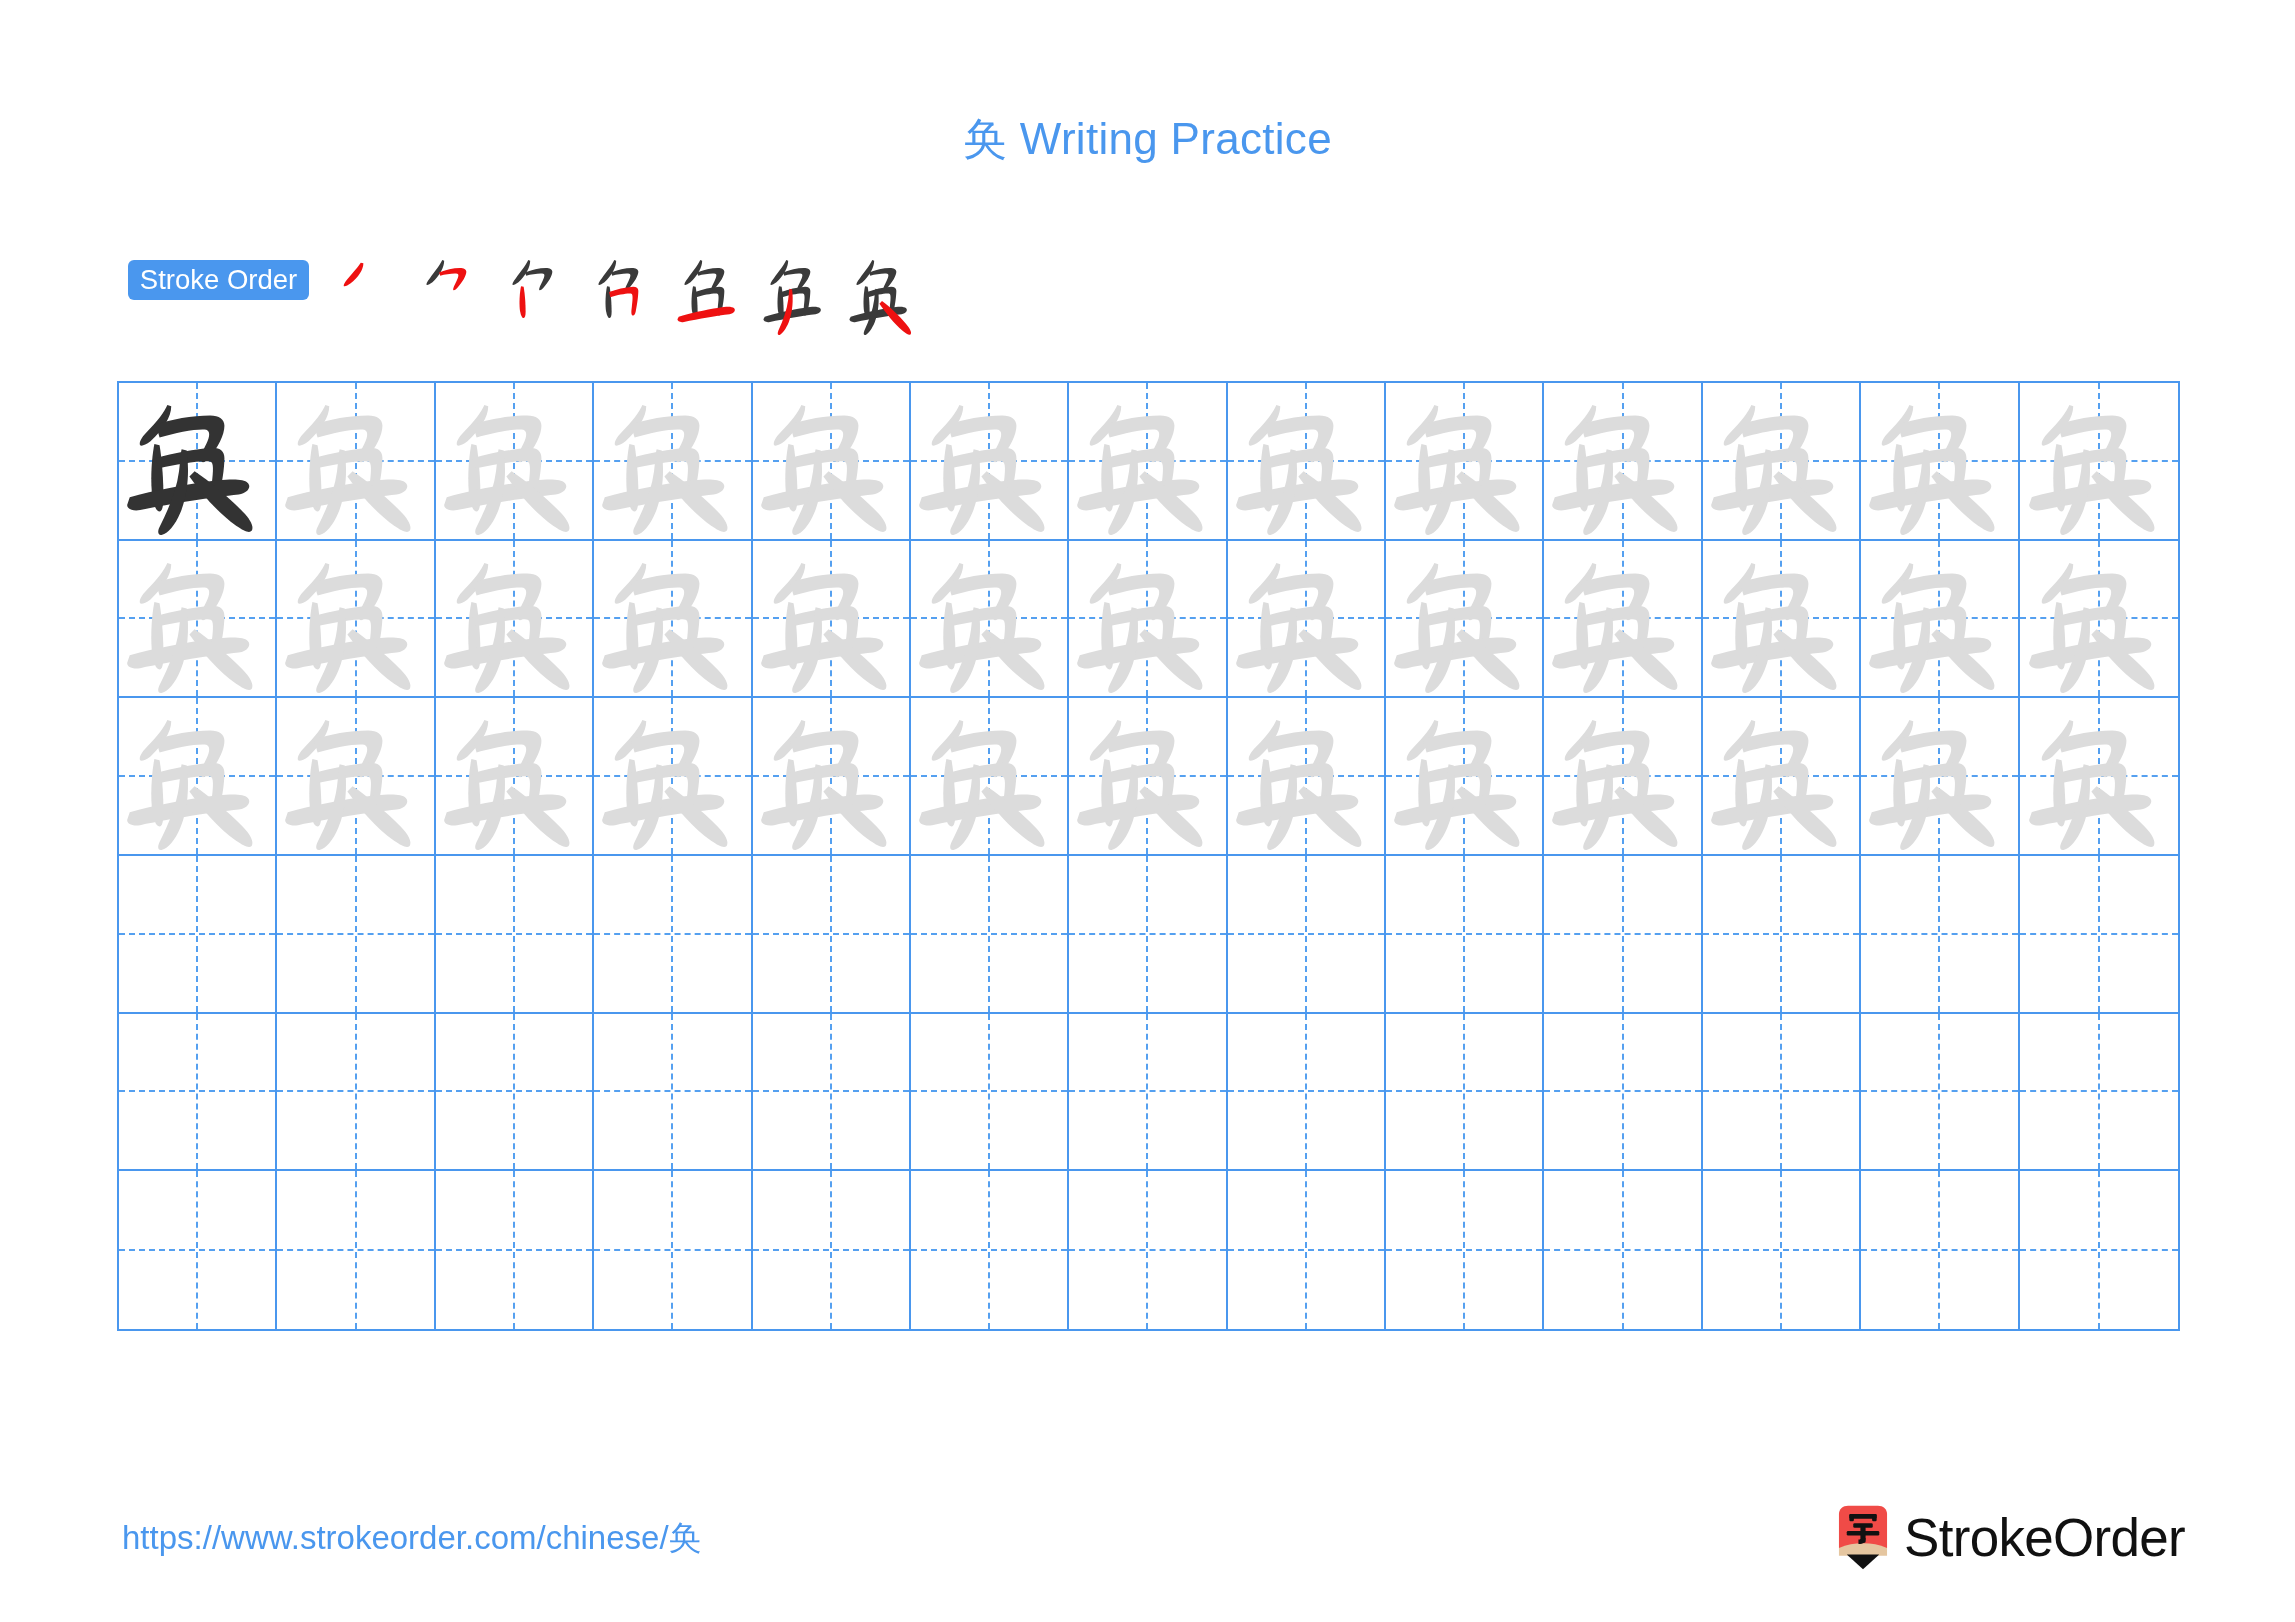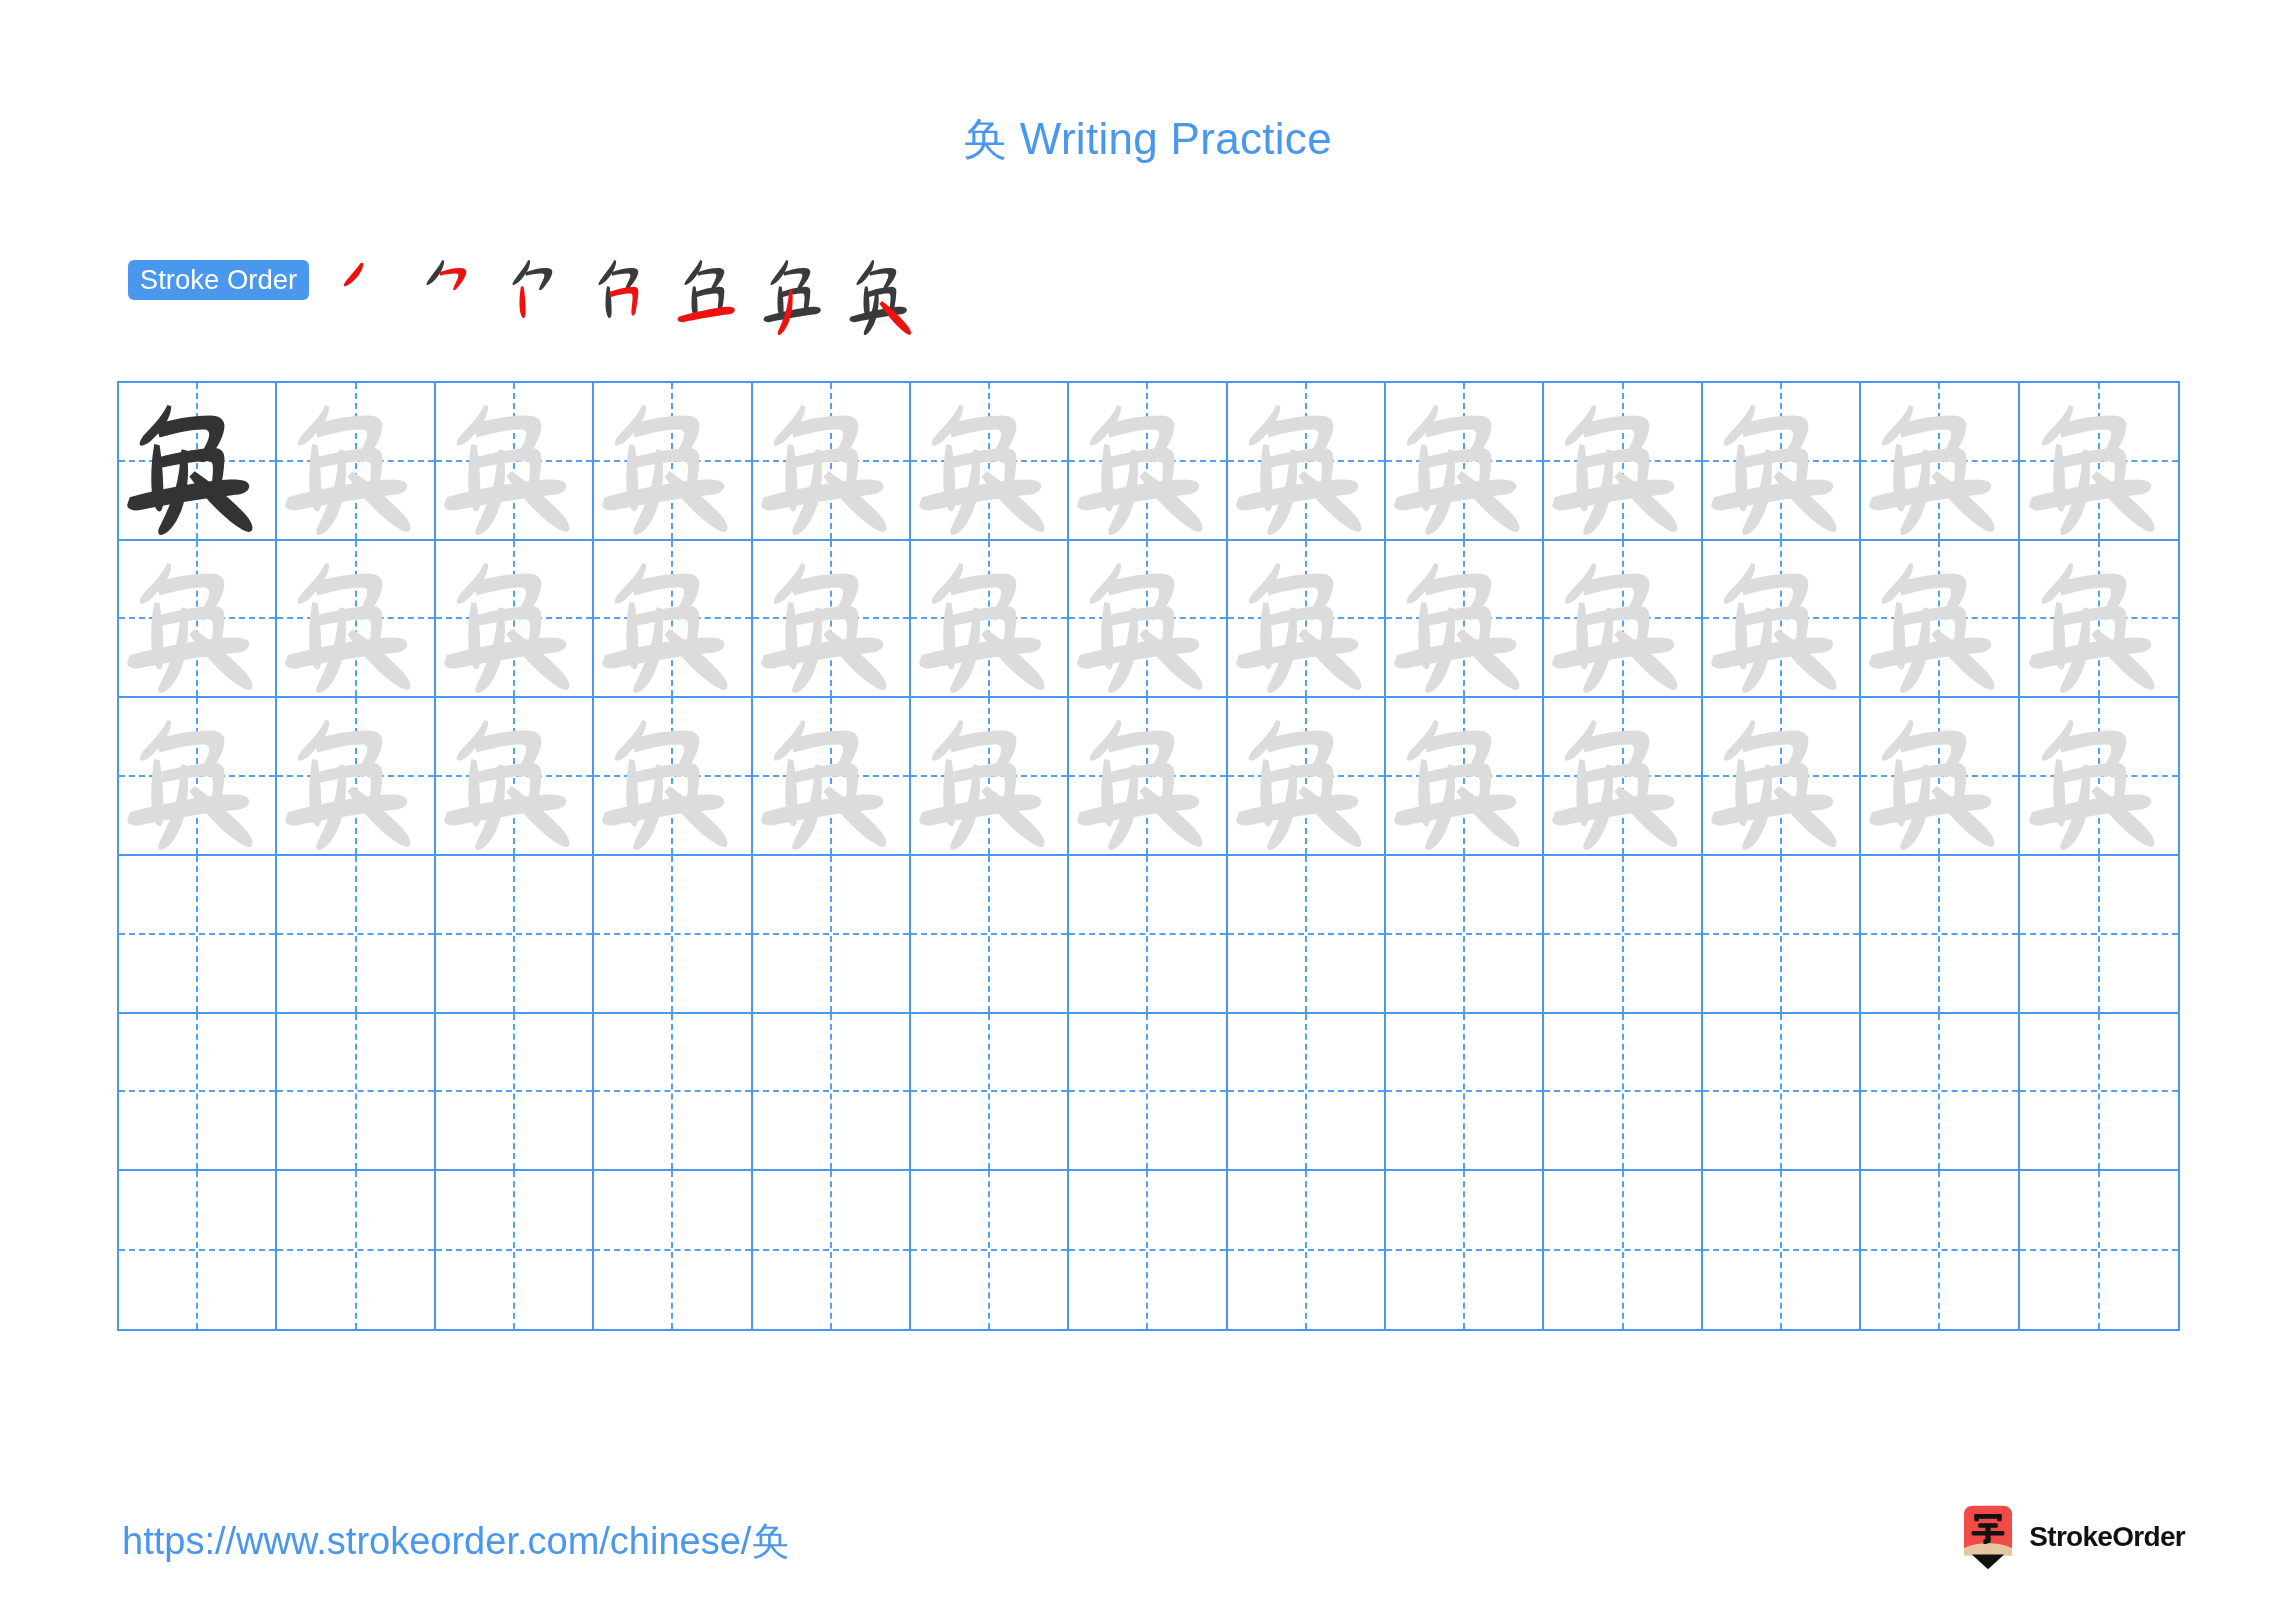--- a/index.html
+++ b/index.html
@@ -126,41 +126,41 @@
     line-height: 1;
     z-index: 2;
   }
   .cell-char svg { display: block; width: 100%; height: 100%; }
 
   
   .footer-url {
     position: absolute;
     left: 122px;
     top: 1516px;
-    font-size: 38px;
+    font-size: 33px;
     color: #4a97ee;
     white-space: nowrap;
   }
   .footer-brand {
     position: absolute;
     right: 110px;
     top: 1501px;
     display: flex;
     align-items: center;
     height: 72px;
   }
   .brand-icon {
     width: 56px;
     height: 65px;
     margin-right: 13px;
     flex: none;
   }
   .brand-name {
-    font-size: 28px;
-    font-weight: bold;
+    font-size: 53px;
+    font-weight: normal;
     color: #111111;
     letter-spacing: -0.7px;
     white-space: nowrap;
   }
 </style>
 </head>
 <body>
 
 <div class="page-title">奂 Writing Practice</div>
 

